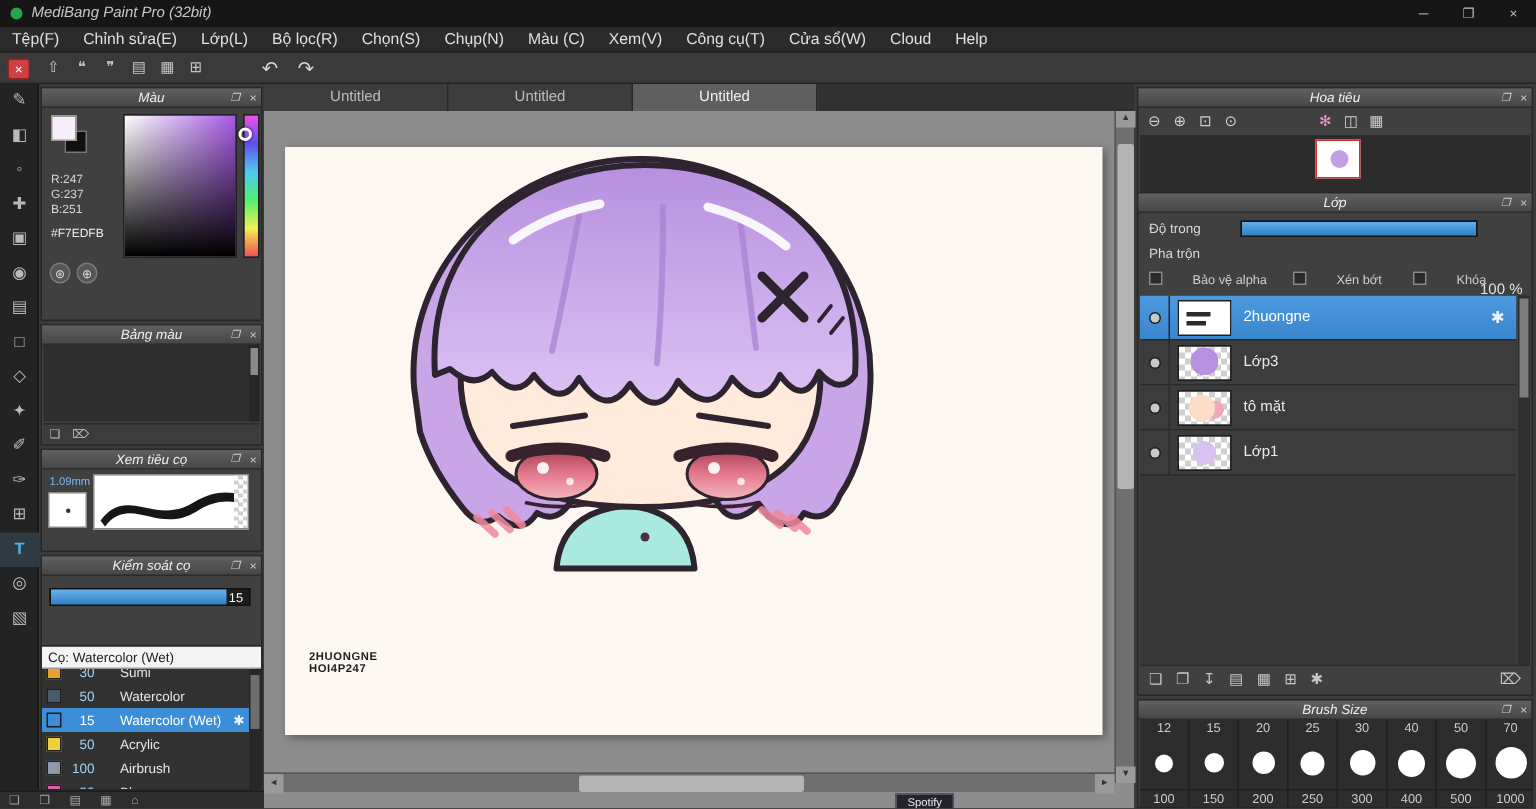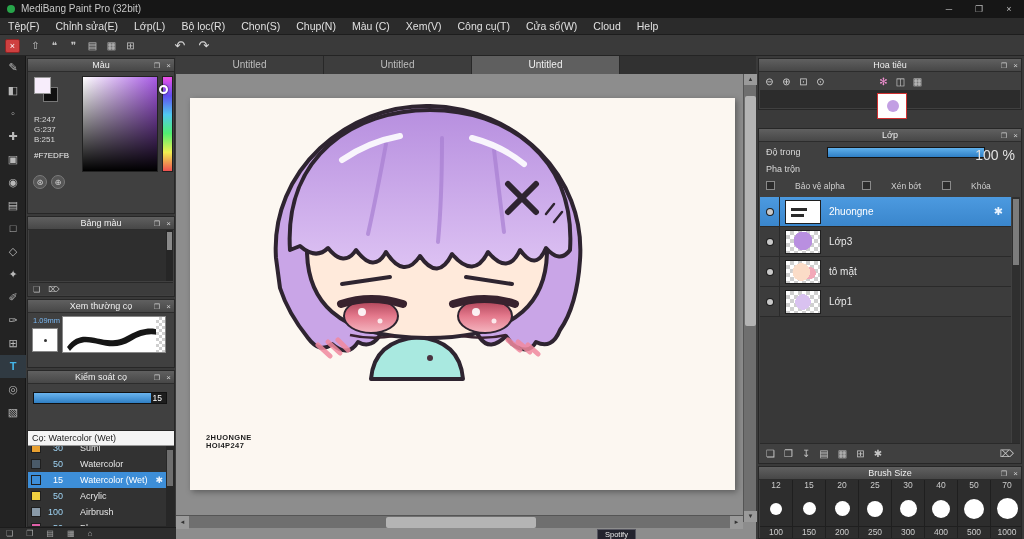--- a/index.html
+++ b/index.html
@@ -3,21 +3,21 @@
 <meta charset="utf-8">
 <style>
 *{margin:0;padding:0;box-sizing:border-box;}
 html,body{background:#222;}
 .window{position:relative;width:1024px;height:539px;background:#3a3a3a;overflow:hidden;
   font-family:"Liberation Sans",sans-serif;color:#ddd;}
 
 
 .titlebar{position:absolute;left:0;top:0;right:0;height:18px;background:#161616;}
 .app-dot{position:absolute;left:7px;top:5px;width:8px;height:8px;border-radius:50%;background:#27a54a;}
-.title-text{position:absolute;left:21px;top:3px;font-size:10px;color:#c8c8c8;}
+.title-text{position:absolute;left:21px;top:3px;font-size:10px;color:#c8c8c8;font-style:italic;}
 .win-controls{position:absolute;right:0;top:0;height:18px;display:flex;}
 .win-btn{width:30px;height:18px;font-size:9px;color:#bdbdbd;text-align:center;line-height:18px;cursor:default;}
 
 
 .menubar{position:absolute;left:0;top:18px;right:0;height:17px;background:#2b2b2b;border-bottom:1px solid #1d1d1d;display:flex;}
 .mi{padding:0 8px;font-size:10.5px;line-height:16px;color:#e0e0e0;}
 
 
 .toolbar2{position:absolute;left:0;top:36px;right:0;height:20px;background:#3a3a3a;border-bottom:1px solid #242424;display:flex;align-items:center;padding-left:5px;}
 .tb-red{width:15px;height:14px;background:#cf4040;border:1px solid #8c2424;border-radius:2px;color:#fff;font-size:9px;line-height:13px;text-align:center;margin-right:6px;}
@@ -25,21 +25,21 @@
 .tb-gap{width:28px;}
 .tb-ur{width:24px;font-size:13px;line-height:16px;text-align:center;color:#d8d8d8;}
 
 
 .toolstrip{position:absolute;left:0;top:56px;width:26px;bottom:0;background:#232323;border-right:1px solid #161616;}
 .tool{width:26px;height:23px;text-align:center;font-size:11px;line-height:23px;color:#b9b9b9;}
 .tool.sel{color:#44b6ea;background:#303a42;font-weight:bold;}
 
 
 .pp{position:absolute;background:#404040;border:1px solid #272727;}
-.ph{height:13px;background:linear-gradient(#606060,#474747);font-size:9px;color:#efefef;text-align:center;line-height:13px;position:relative;border-bottom:1px solid #2c2c2c;}
+.ph{height:13px;background:linear-gradient(#606060,#474747);font-size:9px;color:#efefef;text-align:center;line-height:13px;position:relative;border-bottom:1px solid #2c2c2c;font-style:italic;}
 .pi-pop{position:absolute;right:14px;top:0;font-size:7px;color:#cfcfcf;line-height:13px;}
 .pi-x{position:absolute;right:3px;top:0;font-size:8px;color:#cfcfcf;line-height:13px;}
 
 
 #colorPanel{left:27px;top:58px;width:148px;height:156px;}
 .sw-front{position:absolute;left:6px;top:18px;width:17px;height:17px;border:1px solid #999;z-index:2;}
 .sw-back{position:absolute;left:15px;top:28px;width:15px;height:15px;background:#101010;border:1px solid #777;}
 .sv-square{position:absolute;left:54px;top:17px;width:76px;height:96px;border:1px solid #222;
   background:linear-gradient(to top,#000,rgba(0,0,0,0)),linear-gradient(to right,#fff,#a85ae6);}
 .hue-strip{position:absolute;left:134px;top:17px;width:11px;height:96px;border:1px solid #222;
@@ -87,46 +87,46 @@
 .bl-sb{position:absolute;right:0;top:15px;bottom:0;width:8px;background:#272727;}
 .bl-sb i{position:absolute;left:1px;top:4px;width:6px;height:36px;background:#6e6e6e;}
 
 
 .statusstrip{position:absolute;left:0;top:527px;width:176px;height:12px;background:#2d2d2d;border-top:1px solid #1c1c1c;display:flex;gap:13px;padding-left:6px;z-index:5;}
 .statusstrip span{font-size:8px;line-height:12px;color:#a8a8a8;}
 
 
 .canvas-area{position:absolute;left:176px;top:56px;width:580px;bottom:0;background:#8d8d8d;}
 .tabsbar{position:absolute;left:0;top:0;right:0;height:18px;background:#313131;display:flex;}
-.tab{width:148px;text-align:center;font-size:10px;line-height:18px;color:#bdbdbd;background:#3d3d3d;border-right:1px solid #282828;}
+.tab{width:123px;text-align:center;font-size:10px;line-height:18px;color:#bdbdbd;background:#3d3d3d;border-right:1px solid #282828;}
 .tab.active{background:#5f5f5f;color:#efefef;}
 .canvas{position:absolute;left:14px;top:42px;width:545px;height:392px;background:#fcf7f1;box-shadow:2px 2px 6px rgba(0,0,0,.35);}
 .signature{position:absolute;left:16px;top:336px;font-size:7.5px;font-weight:bold;line-height:8px;color:#1c1c1c;letter-spacing:.4px;}
 .vsb{position:absolute;right:0;top:18px;width:13px;height:448px;background:#6f6f6f;border-left:1px solid #555;}
 .vsb .th{position:absolute;left:1px;top:22px;width:11px;height:230px;background:#b4b4b4;border-radius:2px;}
 .vsb .ar{position:absolute;left:0;width:13px;height:11px;font-size:6px;text-align:center;line-height:11px;color:#333;background:#9a9a9a;}
 .hsb{position:absolute;left:0;bottom:11px;width:567px;height:13px;background:#6f6f6f;border-top:1px solid #555;}
 .hsb .th{position:absolute;top:1px;left:210px;width:150px;height:11px;background:#b4b4b4;border-radius:2px;}
 .hsb .ar{position:absolute;top:0;width:13px;height:13px;font-size:6px;text-align:center;line-height:13px;color:#333;background:#9a9a9a;}
 
 
-#navPanel{left:758px;top:58px;width:264px;height:52px;}
+#navPanel{left:758px;top:58px;width:264px;height:84px;}
 .nav-icons{position:absolute;left:2px;top:15px;height:16px;display:flex;align-items:center;}
 .nav-ic{width:17px;height:14px;font-size:10px;line-height:14px;text-align:center;color:#cfcfcf;}
 .nav-ic.pink{color:#ef8fd0;}
 .nav-sp{width:46px;}
 .nav-body{position:absolute;left:1px;top:31px;right:1px;bottom:1px;background:#2c2c2c;}
 .nav-thumb{position:absolute;left:117px;top:3px;width:30px;height:26px;background:#fff;border:1px solid #d03030;}
 .nav-thumb i{position:absolute;left:9px;top:6px;width:12px;height:12px;border-radius:50%;background:#c29fe3;}
 
 #layerPanel{left:758px;top:128px;width:264px;height:336px;}
 .lp-label{position:absolute;left:7px;font-size:9px;color:#d8d8d8;}
 .lp-track{position:absolute;left:68px;width:158px;height:11px;background:#1e1e1e;border:1px solid #141414;}
 .lp-track .fill{position:absolute;left:0;top:0;bottom:0;width:100%;background:linear-gradient(#5fb0ec,#2f7fc4);}
-.lp-val{position:absolute;right:6px;font-size:14px;color:#e2e2e2;}
+.lp-val{position:absolute;right:6px;font-size:10px;color:#e2e2e2;margin-top:41px;}
 .lp-select{position:absolute;left:68px;width:190px;height:13px;background:#2a2a2a;border:1px solid #565656;font-size:9px;color:#ddd;line-height:12px;padding-left:4px;}
 .lp-select .caret{position:absolute;right:3px;top:0;font-size:8px;color:#bbb;}
 .chk{position:absolute;display:flex;align-items:flex-start;gap:20px;}
 .chk i{width:9px;height:9px;background:#2b2b2b;border:1px solid #8a8a8a;}
 .chk span{font-size:8.5px;color:#cfcfcf;}
 .llist{position:absolute;left:1px;top:68px;right:10px;height:247px;background:#383838;overflow:hidden;}
 .lrow{position:relative;height:30px;background:#3c3c3c;border-bottom:1px solid #2a2a2a;display:flex;align-items:center;}
 .lrow.sel{background:linear-gradient(#4c9ae0,#3a86cc);}
 .lrow.ind{padding-left:16px;}
 .leye{width:20px;height:30px;border-right:1px solid #2a2a2a;display:flex;align-items:center;justify-content:center;}
@@ -256,21 +256,21 @@
         </div>
     </div>
     <div class="pal-foot">
       <span>❏</span>
       <span>⌦</span>
     </div>
   </div>
 
   <div class="pp" id="previewPanel">
     <div class="ph">
-      <span>Xem thường cọ</span>
+      <span>Xem tiêu cọ</span>
       <span class="pi-pop">❐</span>
       <span class="pi-x">×</span>
     </div>
     <div class="bp-size">1.09mm</div>
     <div class="bp-tip">
         <i></i>
       </div>
     <div class="bp-area">
       <svg width="104" height="37" viewBox="0 0 104 37">
         <path d="M4 30 C 22 6, 40 34, 66 18 C 78 11, 88 10, 97 13 L 95 18 C 86 16, 77 18, 68 24 C 42 40, 24 12, 7 34 Z" fill="#161616"></path>

